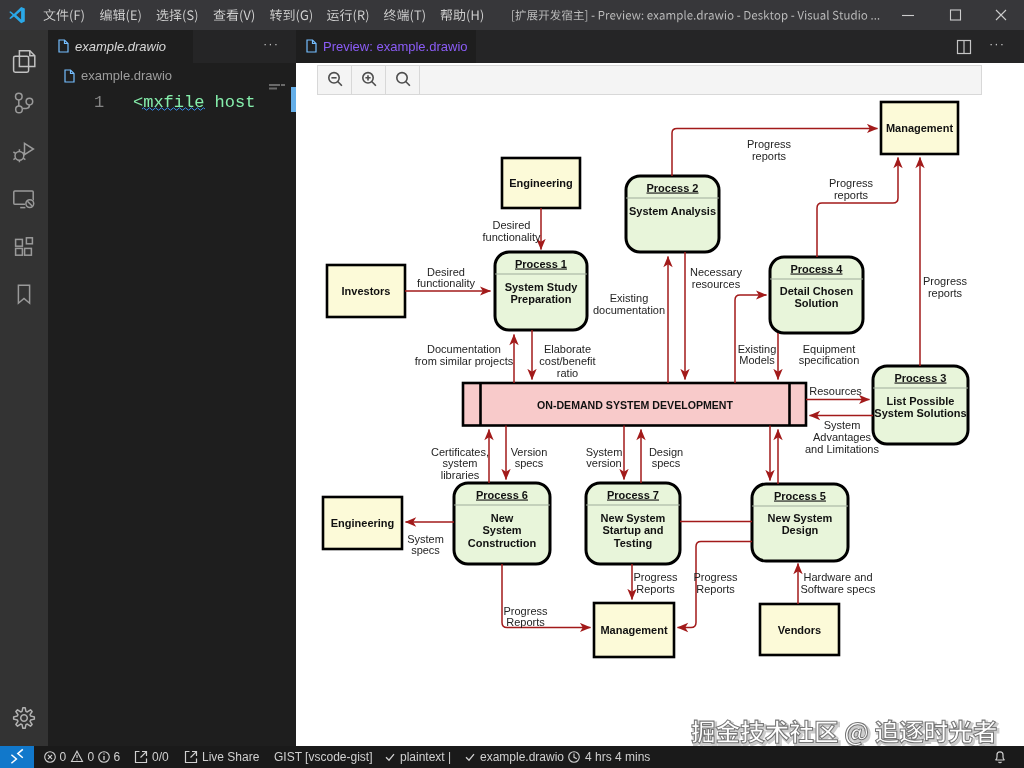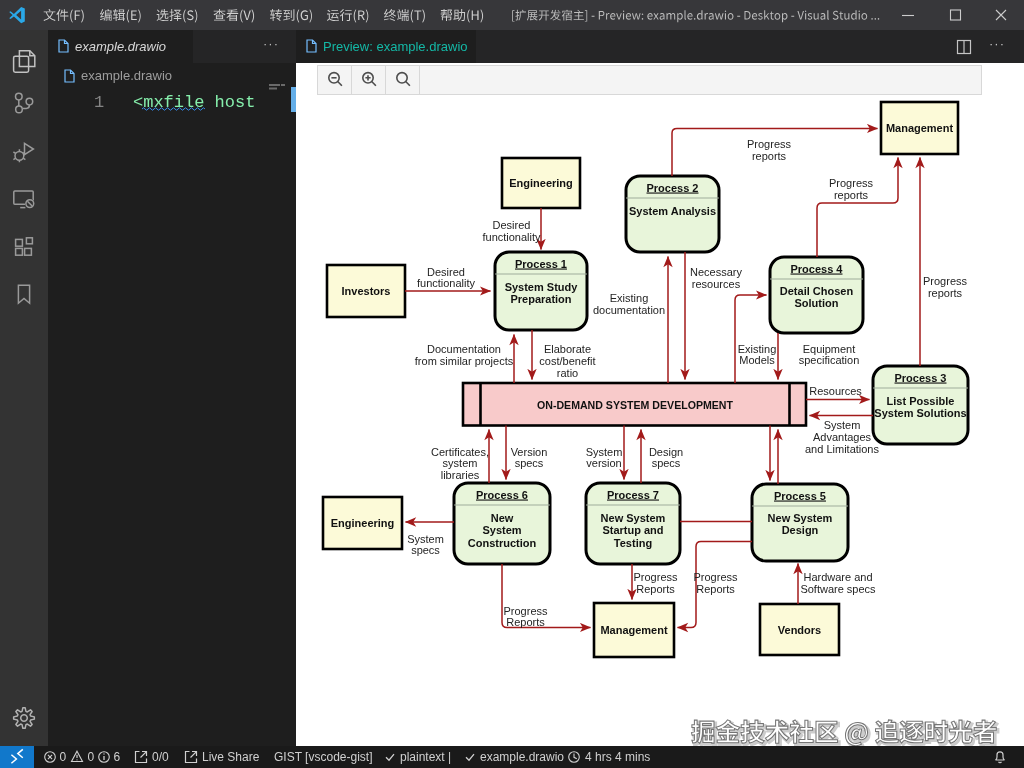--- a/index.html
+++ b/index.html
@@ -100,21 +100,21 @@
         <rect x="1" y="4.5" width="8" height="2"></rect>
       </g>
     </svg>
 <div class="abs" style="left:291px;top:87px;width:4.5px;height:25px;background:#64aee8"></div>
 <div class="abs" style="left:296px;top:30px;width:728px;height:33px;background:#252526"></div>
 <div class="abs" style="left:296px;top:30px;width:180px;height:33px;background:#1e1e1e"></div>
 <div class="abs" style="left:306px;top:39px"><svg width="11" height="14" viewBox="0 0 11 14" fill="none" stroke="#75beff" stroke-width="1.2">
         <path d="M1 1 h5.5 L10 4.5 V13 H1 Z"></path>
         <path d="M6.5 1 V4.5 H10"></path>
       </svg></div>
-<div class="abs" style="left:323px;top:39px;font-size:13px;color:#14b8a6;line-height:16px">Preview: example.drawio</div>
+<div class="abs" style="left:323px;top:39px;font-size:13px;color:#8b5cf6;line-height:16px">Preview: example.drawio</div>
 <svg class="abs" style="left:956px;top:39px" width="16" height="16" viewBox="0 0 16 16" fill="none" stroke="#c5c5c5" stroke-width="1.2">
 <rect x="1.5" y="1.5" width="13" height="13"></rect>
       <path d="M8 1.5 V14.5"></path>
     </svg>
 <div class="abs" style="left:989px;top:36px;color:#c5c5c5;font-size:13px;letter-spacing:1px">···</div>
 <div class="abs" style="left:296px;top:63px;width:728px;height:683px;background:#ffffff"></div>
 <div class="abs" style="left:317px;top:65px;width:665px;height:30px;background:#f4f4f4;border:1px solid #d8d8d8"></div>
 <div class="abs" style="left:351px;top:66px;width:1px;height:28px;background:#d8d8d8"></div>
 <div class="abs" style="left:385px;top:66px;width:1px;height:28px;background:#d8d8d8"></div>
 <div class="abs" style="left:419px;top:66px;width:1px;height:28px;background:#d8d8d8"></div>

